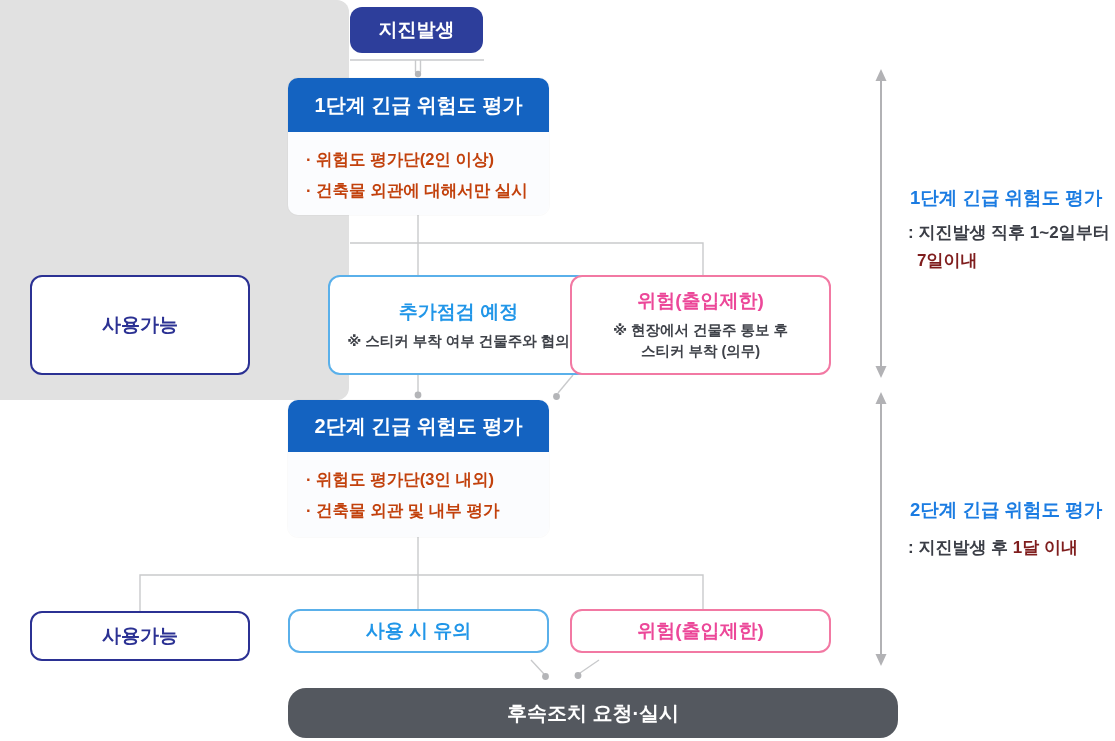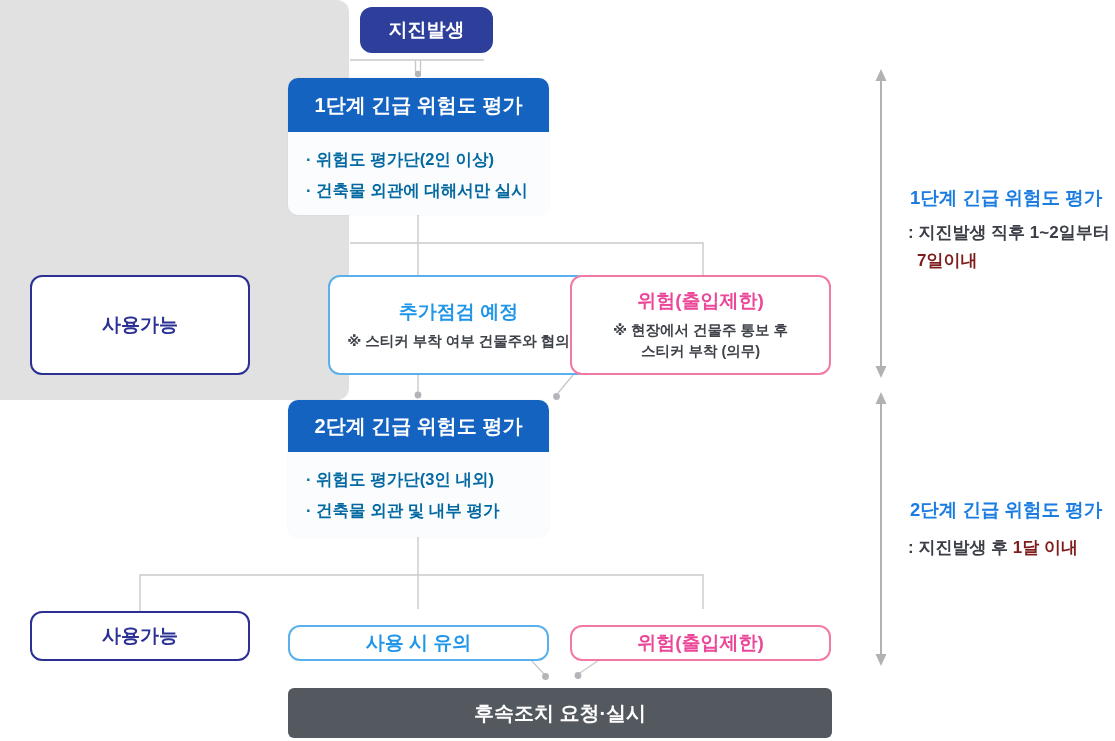--- a/index.html
+++ b/index.html
@@ -8,50 +8,50 @@
     font-family:"Liberation Sans","DejaVu Sans",sans-serif;
     background:#ffffff;
   }
   .abs{position:absolute;}
   
   .backdrop{left:0;top:27;width:349px;height:400px;background:#e1e1e1;border-radius:0 12px 12px 0;}
   
   .wires{left:0;top:0;width:1115px;height:741px;}
   
   .start-box{left:350px;top:7px;width:133px;height:46px;background:#2d3e9b;border-radius:12px;
-    display:flex;align-items:center;justify-content:center;color:#fff;font-size:19px;font-weight:700;margin-left:10px;}
+    display:flex;align-items:center;justify-content:center;color:#fff;font-size:19px;font-weight:700;}
   
   .stage{left:288px;width:261px;border-radius:10px;box-shadow:0 0 0 1px rgba(0,0,0,0.02);}
   .stage1{top:78px;height:137px;}
   .stage2{top:400px;height:137px;}
   .stage-header{height:54px;background:#1463c1;border-radius:10px 10px 0 0;
     display:flex;align-items:center;justify-content:center;color:#fff;font-size:20px;font-weight:700;white-space:nowrap;}
   .stage-body{height:83px;background:#fbfcfe;border-radius:0 0 10px 10px;
     padding:12px 0 0 18px;box-sizing:border-box;}
-  .stage-body .line{display:block;font-size:16.5px;line-height:31px;color:#0369a1;font-weight:600;white-space:nowrap;}
+  .stage-body .line{display:block;font-size:16.5px;line-height:31px;color:#c2410c;font-weight:600;white-space:nowrap;}
   
   .outcome{background:#fff;border-radius:12px;box-sizing:border-box;
     display:flex;flex-direction:column;align-items:center;justify-content:center;text-align:center;}
   .navy{border:2px solid #2b3193;color:#2b3193;}
   .blue{border:2px solid #5ab0ea;}
   .pink{border:2px solid #f279a3;}
   .row1{top:275px;height:100px;}
-  .row2{top:625px;height:36px;}
+  .row2{top:609px;height:44px;}
   .usable1{left:30px;width:220px;}
   .recheck{left:288px;width:261px;margin-left:40px;}
   .danger1{left:570px;width:261px;}
   .usable2{left:30px;width:220px;top:611px;height:50px;}
   .caution{left:288px;width:261px;}
   .danger2{left:570px;width:261px;}
   .outcome .title{font-size:19px;font-weight:700;white-space:nowrap;}
   .blue .title{color:#2196e8;}
   .pink .title{color:#ec4899;}
   .outcome .note{font-size:14.5px;line-height:21px;color:#3f4249;font-weight:600;margin-top:6px;padding:0 10px;}
   
-  .followup{left:288px;top:688px;width:544px;height:50px;background:#54585f;border-radius:6px;
+  .followup{left:288px;top:688px;width:610px;height:50px;background:#54585f;border-radius:18px;
     display:flex;align-items:center;justify-content:center;color:#fff;font-size:20px;font-weight:700;}
   
   .tl-title{color:#1b7ce2;font-size:18.5px;font-weight:700;white-space:nowrap;}
   .tl-desc{color:#3b3e46;font-size:17px;font-weight:600;white-space:nowrap;}
   .tl-high{color:#7f1d1d;font-weight:700;}
   .t1-title{left:910px;top:185px;}
   .t1-desc{left:908px;top:221px;}
   .t1-high{left:917px;top:249px;font-size:17px;white-space:nowrap;}
   .t2-title{left:910px;top:497px;}
   .t2-desc{left:908px;top:536px;}

